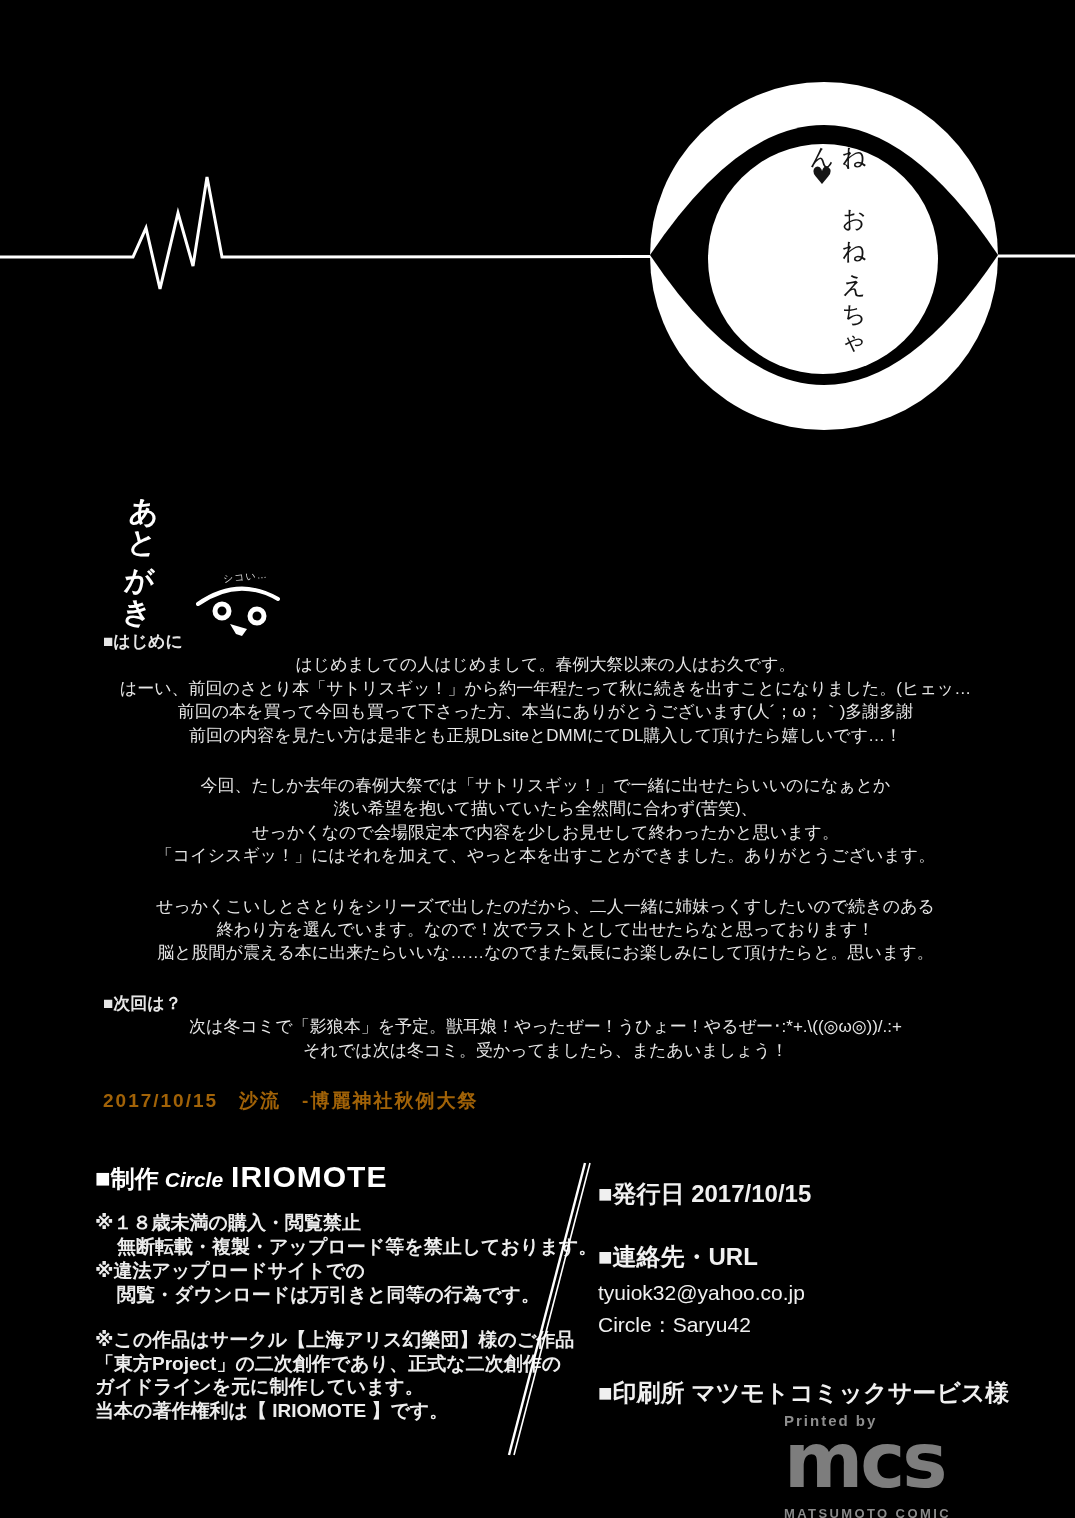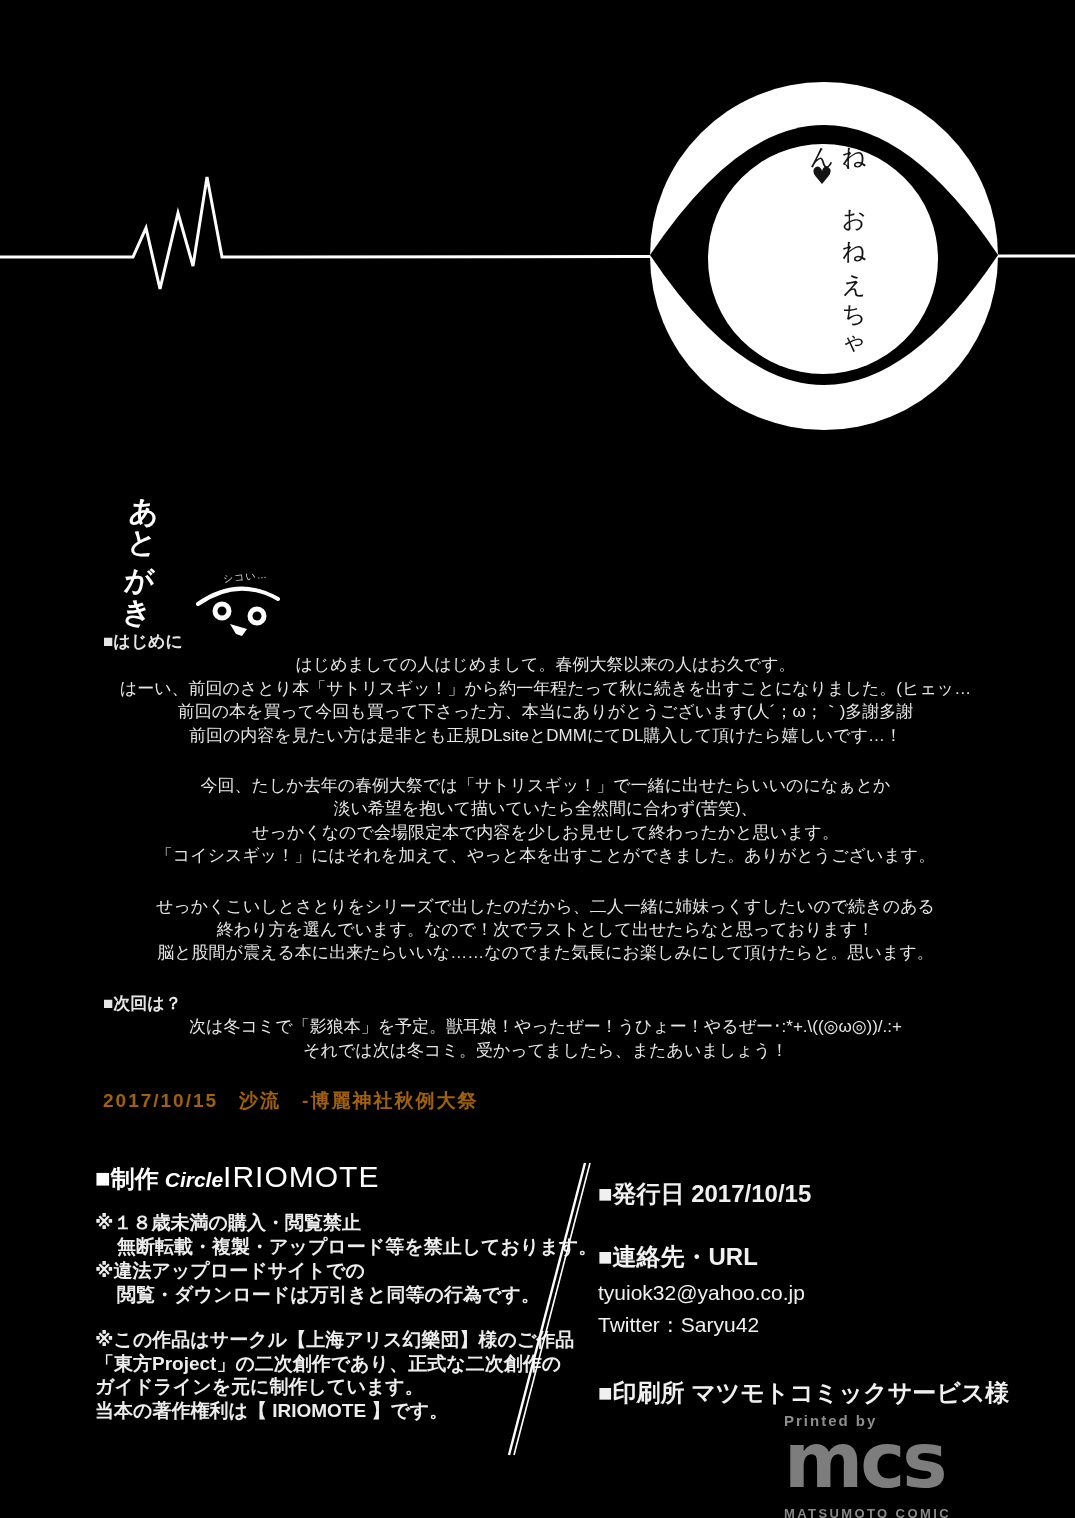--- a/index.html
+++ b/index.html
@@ -43,21 +43,21 @@
   .date-line {
     font-weight:bold; font-size:19px; letter-spacing:2px; color:#a16207;
   }
 
   
   .credits-left { position:absolute; left:95px; top:1160px; width:450px; }
   .credit-header { white-space:nowrap; }
   .credit-header .marker { font-size:26px; color:#fff; }
   .credit-header .seisaku { font-size:24px; font-weight:bold; color:#fff; }
   .credit-header .circle-word { font-size:21px; font-weight:bold; color:#fff; margin-left:6px;font-style:italic; }
-  .credit-header .circle-name { font-size:30px; font-weight:normal; letter-spacing:1px; color:#fff; }
+  .credit-header .circle-name { font-size:30px; font-weight:bold; letter-spacing:1px; color:#fff; margin-left:8px; }
   .notice { font-size:19px; font-weight:bold; line-height:24px; color:#ededed; white-space:nowrap; }
   .notice1 { margin-top:16px; }
   .notice2 { margin-top:21px; line-height:23.5px; }
   .indent { padding-left:22px; }
 
   
   .credits-right { position:absolute; left:598px; top:1172px; width:430px; }
   .r-line { white-space:nowrap; color:#f0f0f0; }
   .published { font-size:24px; font-weight:bold; margin-top:6px; }
   .contact-h { font-size:24px; font-weight:bold; margin-top:31px; }
@@ -142,21 +142,21 @@
 
   <svg class="abs" style="left:500px;top:1155px" width="100" height="310" viewBox="0 0 100 310">
     <line x1="85" y1="8" x2="9" y2="300" stroke="#ffffff" stroke-width="2.4"></line>
     <line x1="90" y1="8" x2="14" y2="300" stroke="#ffffff" stroke-width="1.6"></line>
   </svg>
 
   <div class="credits-right">
     <div class="r-line published">■発行日 2017/10/15</div>
     <div class="r-line contact-h">■連絡先・URL</div>
     <div class="r-line email">tyuiok32@yahoo.co.jp</div>
-    <div class="r-line twitter">Twitter：Saryu42</div>
+    <div class="r-line twitter">Circle：Saryu42</div>
     <div class="r-line printer">■印刷所 マツモトコミックサービス様</div>
     <div class="logo-block">
       <div class="printed-by">Printed by</div>
       <div class="mcs-logo">mcs</div>
       <div class="mcs-sub">MATSUMOTO COMIC SERVICE</div>
     </div>
   </div>
 
 </div>
 

